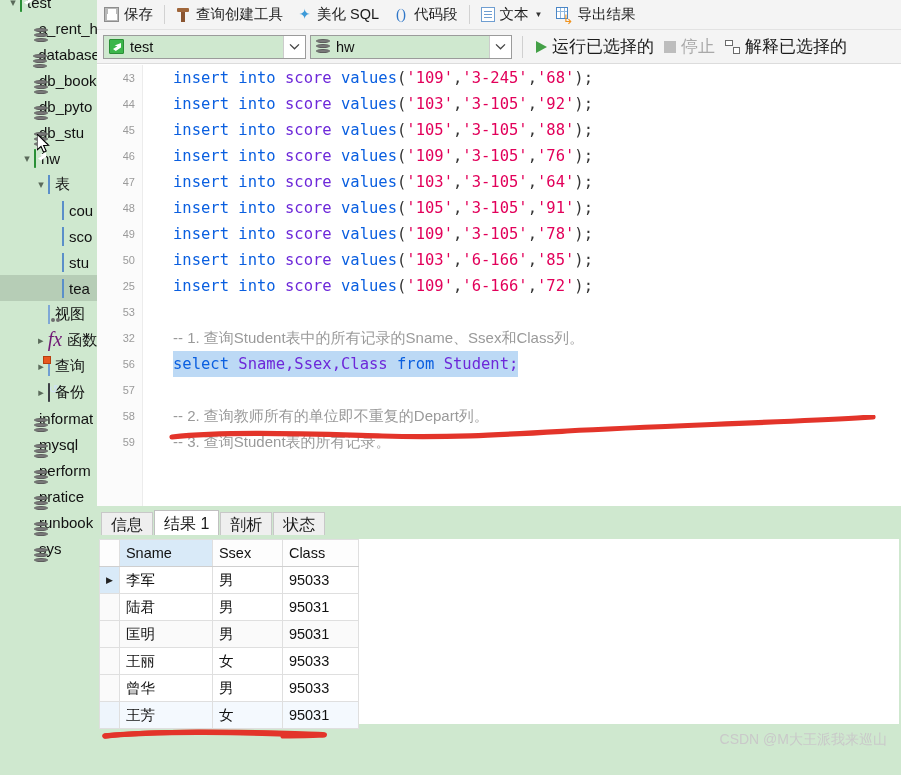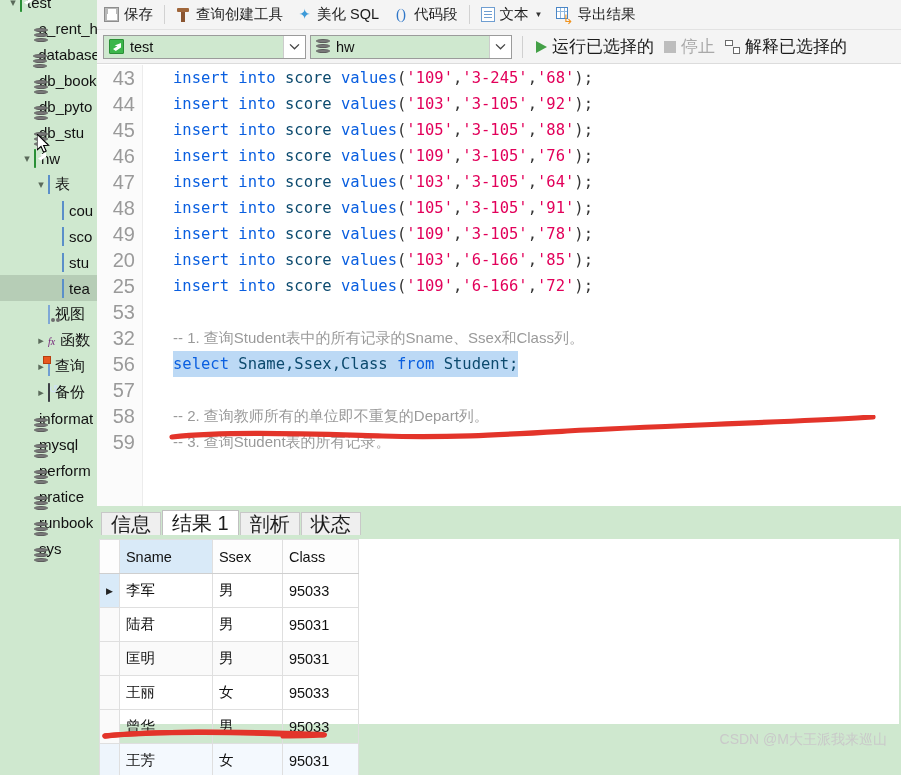--- a/index.html
+++ b/index.html
@@ -127,21 +127,21 @@
     background: #6d6d6d;
     box-shadow: 5px 0 0 0 #6d6d6d;
   }
 
   
   .ic-fx {
     width: 15px; height: 15px;
     color: #701a75;
     font-family: "Liberation Serif", "DejaVu Serif", serif;
     font-style: italic;
-    font-size: 10px;
+    font-size: 20px;
     line-height: 15px;
     text-align: center;
   }
 
   
   .ic-query {
     width: 15px; height: 14px;
     background: #ffffff;
     border: 1px solid #6f9ed1;
     box-sizing: border-box;
@@ -416,31 +416,31 @@
     line-height: 26px;
     font-family: "DejaVu Sans Mono", "Liberation Mono", monospace;
     font-size: 15.5px;
     white-space: pre;
   }
   .ln {
     position: absolute;
     left: 0; width: 38px;
     text-align: right;
     color: #9a9a9a;
-    font-size: 20px;
+    font-size: 11px;
     font-family: "Liberation Sans", sans-serif;
   }
   .code {
     position: absolute;
     left: 76px;
     right: 0;
   }
   .code .hl-sel { display: inline-block; background: #bcd9f5; }
   .k  { color: #0a5fe0; }   
-  .id { color: #0c4a6e; }   
+  .id { color: #6d28d9; }   
   .s  { color: #e2005a; }   
   .p  { color: #333333; }   
   .cm { color: #9a9a9a; font-family: "Liberation Sans", "DejaVu Sans", sans-serif; font-size: 15px; }
 
   
   .annot { position: absolute; pointer-events: none; z-index: 30; }
 
   
   #result {
     position: absolute;
@@ -453,21 +453,21 @@
     position: absolute;
     left: 4px; top: 4px;
     height: 25px;
     display: flex;
     align-items: flex-end;
   }
   .rtab {
     height: 23px;
     line-height: 23px;
     padding: 0 9px;
-    font-size: 20px;
+    font-size: 16px;
     color: #1b1b1b;
     background: #efefef;
     border: 1px solid #c8c8c8;
     border-bottom: none;
     box-sizing: border-box;
     margin-right: 1px;
     white-space: nowrap;
   }
   .rtab.active {
     background: #ffffff;
@@ -482,21 +482,21 @@
     background: #ffffff;
   }
   table.grid {
     border-collapse: collapse;
     font-size: 14.5px;
     color: #111;
     table-layout: fixed;
   }
   table.grid th, table.grid td {
     border: 1px solid #dfdfdf;
-    height: 34px;
+    height: 27px;
     padding: 0 6px;
     text-align: left;
     font-weight: normal;
     box-sizing: border-box;
     overflow: hidden;
     white-space: nowrap;
   }
   table.grid th {
     background: #fdfdfd;
     border-bottom: 1px solid #cfcfcf;
@@ -746,21 +746,21 @@
     <div id="editor">
       <div id="gutter"></div>
       <div id="code-area">
           <div class="code-line"><span class="ln">43</span><span class="code"><span class="k">insert into </span><span class="id">score </span><span class="k">values</span><span class="p">(</span><span class="s">'109'</span><span class="p">,</span><span class="s">'3-245'</span><span class="p">,</span><span class="s">'68'</span><span class="p">);</span></span></div>
           <div class="code-line"><span class="ln">44</span><span class="code"><span class="k">insert into </span><span class="id">score </span><span class="k">values</span><span class="p">(</span><span class="s">'103'</span><span class="p">,</span><span class="s">'3-105'</span><span class="p">,</span><span class="s">'92'</span><span class="p">);</span></span></div>
           <div class="code-line"><span class="ln">45</span><span class="code"><span class="k">insert into </span><span class="id">score </span><span class="k">values</span><span class="p">(</span><span class="s">'105'</span><span class="p">,</span><span class="s">'3-105'</span><span class="p">,</span><span class="s">'88'</span><span class="p">);</span></span></div>
           <div class="code-line"><span class="ln">46</span><span class="code"><span class="k">insert into </span><span class="id">score </span><span class="k">values</span><span class="p">(</span><span class="s">'109'</span><span class="p">,</span><span class="s">'3-105'</span><span class="p">,</span><span class="s">'76'</span><span class="p">);</span></span></div>
           <div class="code-line"><span class="ln">47</span><span class="code"><span class="k">insert into </span><span class="id">score </span><span class="k">values</span><span class="p">(</span><span class="s">'103'</span><span class="p">,</span><span class="s">'3-105'</span><span class="p">,</span><span class="s">'64'</span><span class="p">);</span></span></div>
           <div class="code-line"><span class="ln">48</span><span class="code"><span class="k">insert into </span><span class="id">score </span><span class="k">values</span><span class="p">(</span><span class="s">'105'</span><span class="p">,</span><span class="s">'3-105'</span><span class="p">,</span><span class="s">'91'</span><span class="p">);</span></span></div>
           <div class="code-line"><span class="ln">49</span><span class="code"><span class="k">insert into </span><span class="id">score </span><span class="k">values</span><span class="p">(</span><span class="s">'109'</span><span class="p">,</span><span class="s">'3-105'</span><span class="p">,</span><span class="s">'78'</span><span class="p">);</span></span></div>
-          <div class="code-line"><span class="ln">20</span><span class="code"><span class="k">insert into </span><span class="id">score </span><span class="k">values</span><span class="p">(</span><span class="s">'103'</span><span class="p">,</span><span class="s">'6-166'</span><span class="p">,</span><span class="s">'85'</span><span class="p">);</span></span></div>
+          <div class="code-line"><span class="ln">50</span><span class="code"><span class="k">insert into </span><span class="id">score </span><span class="k">values</span><span class="p">(</span><span class="s">'103'</span><span class="p">,</span><span class="s">'6-166'</span><span class="p">,</span><span class="s">'85'</span><span class="p">);</span></span></div>
           <div class="code-line"><span class="ln">25</span><span class="code"><span class="k">insert into </span><span class="id">score </span><span class="k">values</span><span class="p">(</span><span class="s">'109'</span><span class="p">,</span><span class="s">'6-166'</span><span class="p">,</span><span class="s">'72'</span><span class="p">);</span></span></div>
           <div class="code-line"><span class="ln">53</span><span class="code"></span></div>
           <div class="code-line"><span class="ln">32</span><span class="code"><span class="cm">-- 1. 查询Student表中的所有记录的Sname、Ssex和Class列。</span></span></div>
           <div class="code-line"><span class="ln">56</span><span class="code"><span class="hl-sel"><span class="k">select </span><span class="id">Sname,Ssex,Class </span><span class="k">from </span><span class="id">Student;</span></span></span></div>
           <div class="code-line"><span class="ln">57</span><span class="code"></span></div>
           <div class="code-line"><span class="ln">58</span><span class="code"><span class="cm">-- 2. 查询教师所有的单位即不重复的Depart列。</span></span></div>
           <div class="code-line"><span class="ln">59</span><span class="code"><span class="cm">-- 3. 查询Student表的所有记录。</span></span></div>
         </div>
 
       <svg class="annot" style="left:70px; top:350px; width:740px; height:28px;" viewBox="0 0 740 28">

